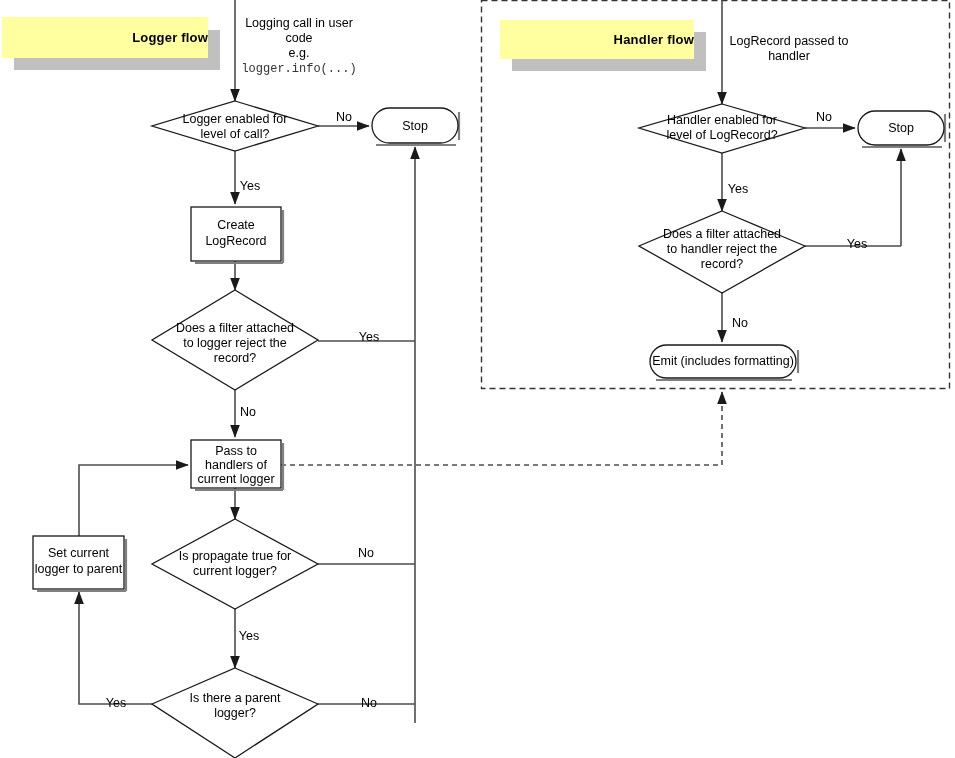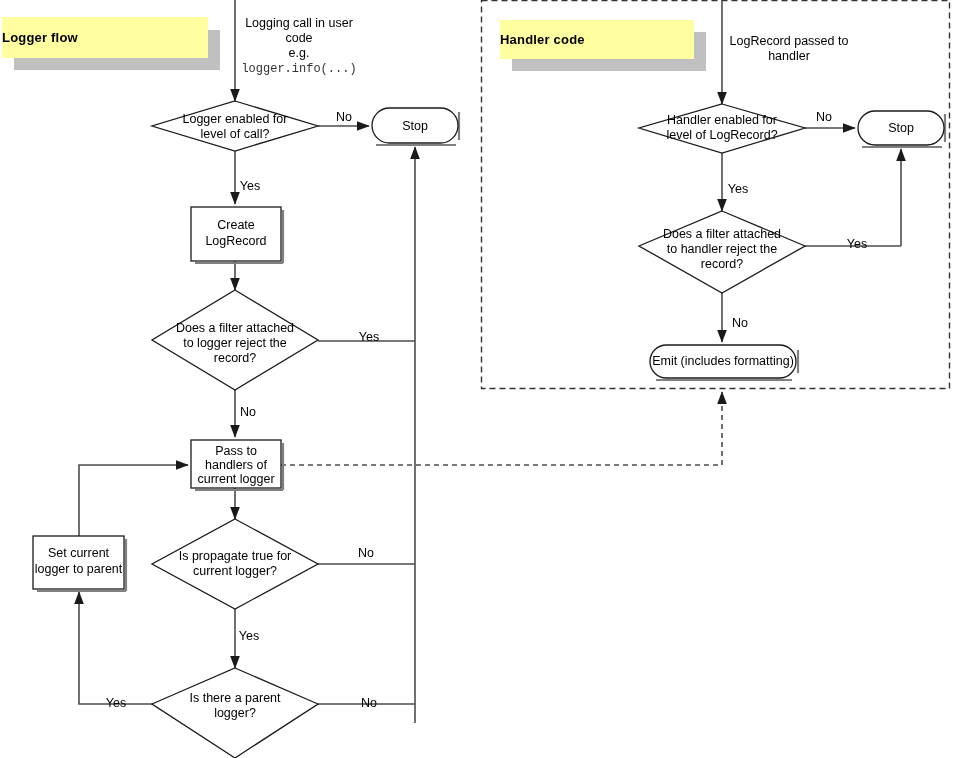--- a/index.html
+++ b/index.html
@@ -72,21 +72,21 @@
   }
   .banner-shadow {
     position: absolute;
     background: #c0c0c0;
   }
   .banner {
     position: absolute;
     background: #ffffa0;
     display: flex;
     align-items: center;
-    justify-content: flex-start;
+    justify-content: flex-end;
     font-family: "Liberation Sans", sans-serif;
     font-size: 13px;
     font-weight: bold;
     color: #000000;
     letter-spacing: 0.2px;
   }
 </style>
 </head>
 <body>
 
@@ -250,16 +250,16 @@
     <text class="lbl-edge" x="740" y="324">No</text>
   </svg>
 
   <div class="banner-shadow" style="left:14px; top:30px; width:206px; height:40px;"></div>
   <div class="banner" style="left:2px; top:17px; width:206px; height:41px;">
     <span>Logger flow</span>
   </div>
 
   <div class="banner-shadow" style="left:512px; top:32px; width:194px; height:39px;"></div>
   <div class="banner" style="left:500px; top:20px; width:194px; height:39px;">
-    <span>Handler code</span>
+    <span>Handler flow</span>
   </div>
 
 </div>
 
 </body></html>

